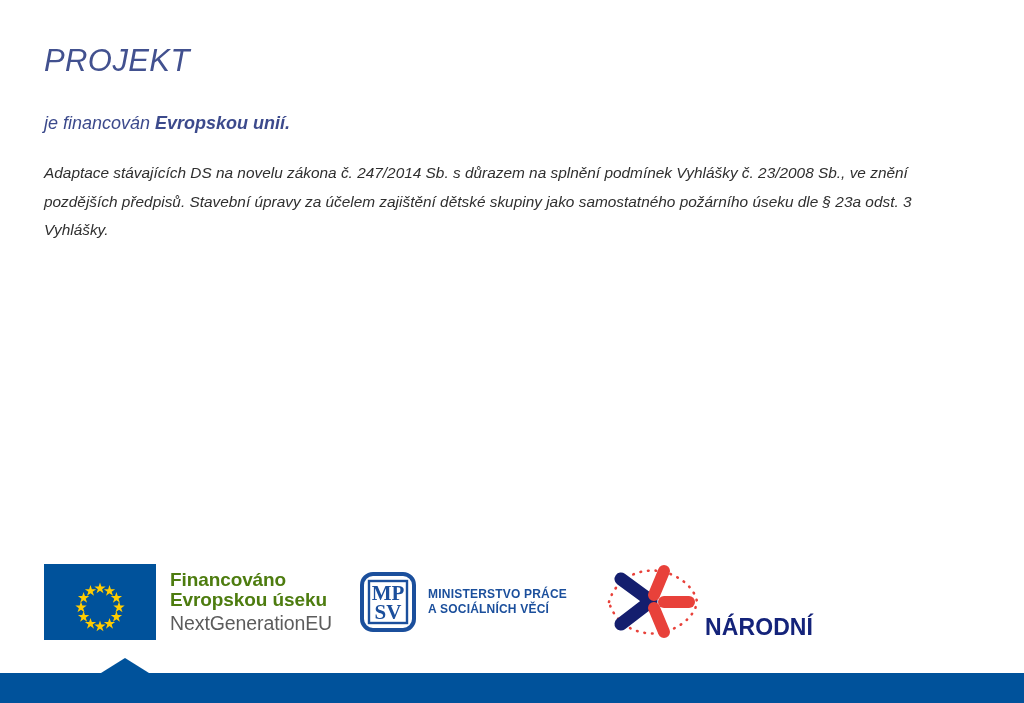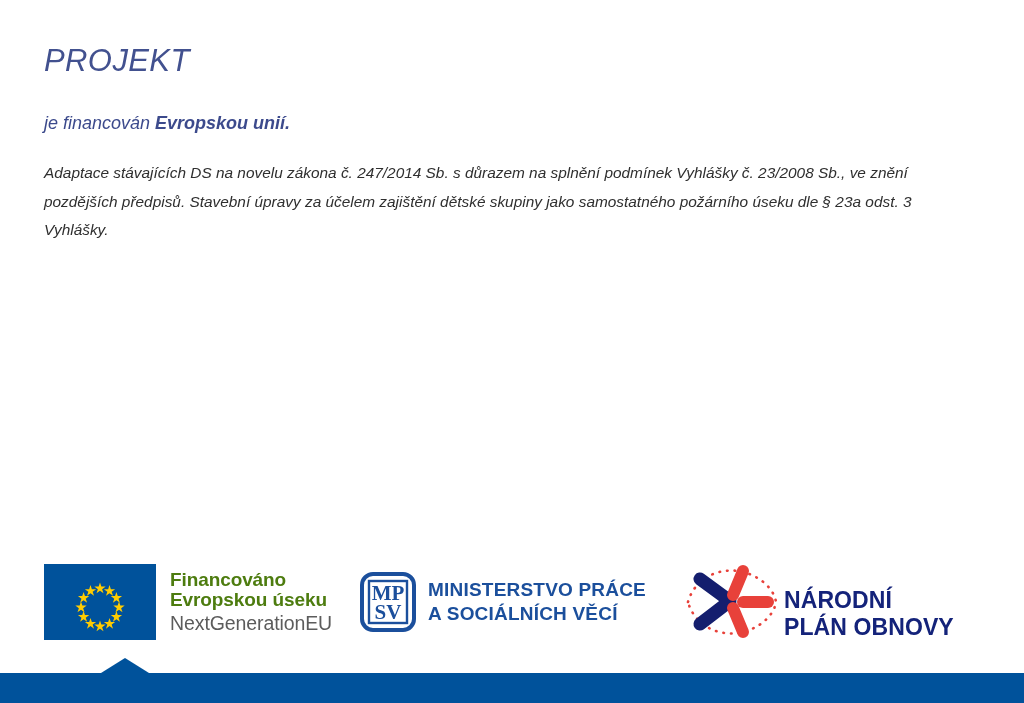--- a/index.html
+++ b/index.html
@@ -132,21 +132,21 @@
     flex: 0 0 auto;
   }
   .mpsv-words {
     display: flex;
     flex-direction: column;
     line-height: 1.24;
   }
   .mpsv-words div {
     color: #1b4f9c;
     font-weight: 700;
-    font-size: 19px;
+    font-size: 12px;
     letter-spacing: 0.2px;
     white-space: nowrap;
   }
 
   
   .npo-logo {
     display: flex;
     align-items: flex-end;
     gap: 0;
     margin-left: 34px;
@@ -263,21 +263,20 @@
         <svg width="104" height="80" viewBox="0 0 104 80" aria-hidden="true">
           <path d="M8 40 C 14 18, 36 6, 58 9 C 78 12, 94 26, 96 40 C 94 54, 78 68, 58 71 C 36 74, 14 62, 8 40 Z" fill="none" stroke="#e8413a" stroke-width="2.6" stroke-linecap="round" stroke-dasharray="0.6 7"></path>
           <path d="M20 17 L 50 39 L 20 62" fill="none" stroke="#141e6e" stroke-width="13" stroke-linecap="round" stroke-linejoin="round"></path>
           <line x1="63" y1="9" x2="53" y2="33" stroke="#e8413a" stroke-width="12" stroke-linecap="round"></line>
           <line x1="53" y1="46" x2="63" y2="70" stroke="#e8413a" stroke-width="12" stroke-linecap="round"></line>
           <line x1="63" y1="40" x2="88" y2="40" stroke="#e8413a" stroke-width="12" stroke-linecap="round"></line>
         </svg>
       </div>
       <div class="npo-words">
         <div>NÁRODNÍ</div>
-        <div>PLÁN OBNOVY</div>
       </div>
     </div>
 
   </div>
 
   <div class="bar-notch"></div>
   <div class="bottom-bar"></div>
 
 </div>
 

